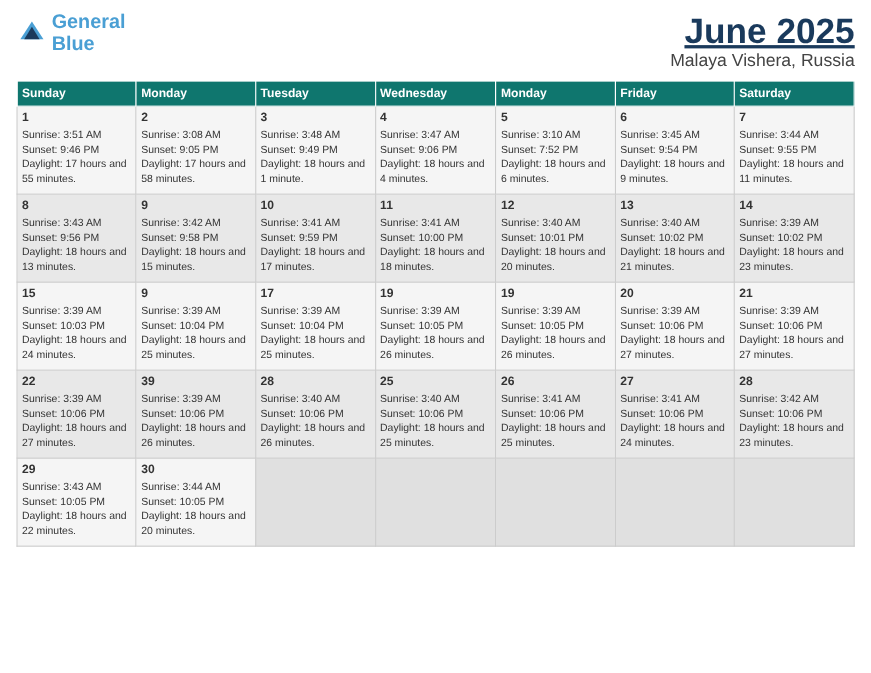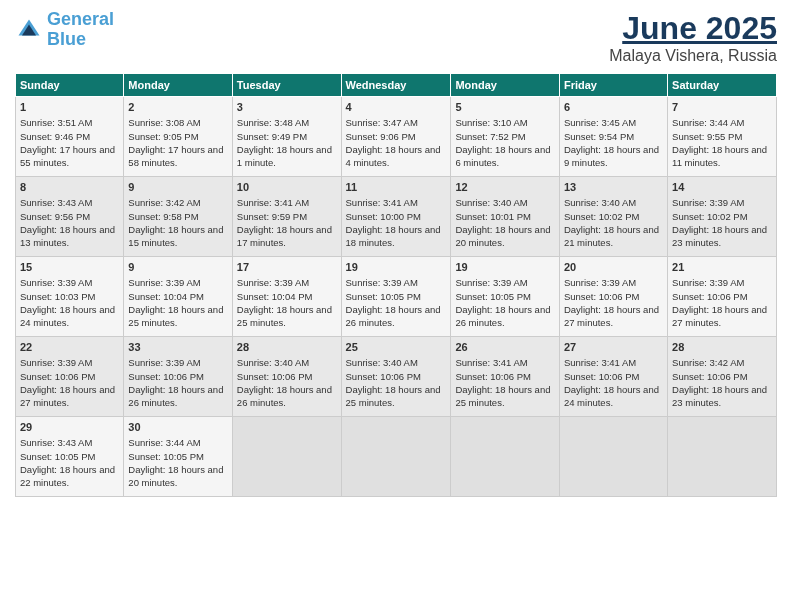--- a/index.html
+++ b/index.html
@@ -147,21 +147,21 @@
           <td><span class="day-num">15</span><span>Sunrise: 3:39 AM</span><br><span>Sunset: 10:03 PM</span><br><span>Daylight: 18 hours and 24 minutes.</span></td>
           <td><span class="day-num">9</span><span>Sunrise: 3:39 AM</span><br><span>Sunset: 10:04 PM</span><br><span>Daylight: 18 hours and 25 minutes.</span></td>
           <td><span class="day-num">17</span><span>Sunrise: 3:39 AM</span><br><span>Sunset: 10:04 PM</span><br><span>Daylight: 18 hours and 25 minutes.</span></td>
           <td><span class="day-num">19</span><span>Sunrise: 3:39 AM</span><br><span>Sunset: 10:05 PM</span><br><span>Daylight: 18 hours and 26 minutes.</span></td>
           <td><span class="day-num">19</span><span>Sunrise: 3:39 AM</span><br><span>Sunset: 10:05 PM</span><br><span>Daylight: 18 hours and 26 minutes.</span></td>
           <td><span class="day-num">20</span><span>Sunrise: 3:39 AM</span><br><span>Sunset: 10:06 PM</span><br><span>Daylight: 18 hours and 27 minutes.</span></td>
           <td><span class="day-num">21</span><span>Sunrise: 3:39 AM</span><br><span>Sunset: 10:06 PM</span><br><span>Daylight: 18 hours and 27 minutes.</span></td>
         </tr>
         <tr>
           <td><span class="day-num">22</span><span>Sunrise: 3:39 AM</span><br><span>Sunset: 10:06 PM</span><br><span>Daylight: 18 hours and 27 minutes.</span></td>
-          <td><span class="day-num">33</span><span>Sunrise: 3:39 AM</span><br><span>Sunset: 10:06 PM</span><br><span>Daylight: 18 hours and 26 minutes.</span></td>
+          <td><span class="day-num">39</span><span>Sunrise: 3:39 AM</span><br><span>Sunset: 10:06 PM</span><br><span>Daylight: 18 hours and 26 minutes.</span></td>
           <td><span class="day-num">28</span><span>Sunrise: 3:40 AM</span><br><span>Sunset: 10:06 PM</span><br><span>Daylight: 18 hours and 26 minutes.</span></td>
           <td><span class="day-num">25</span><span>Sunrise: 3:40 AM</span><br><span>Sunset: 10:06 PM</span><br><span>Daylight: 18 hours and 25 minutes.</span></td>
           <td><span class="day-num">26</span><span>Sunrise: 3:41 AM</span><br><span>Sunset: 10:06 PM</span><br><span>Daylight: 18 hours and 25 minutes.</span></td>
           <td><span class="day-num">27</span><span>Sunrise: 3:41 AM</span><br><span>Sunset: 10:06 PM</span><br><span>Daylight: 18 hours and 24 minutes.</span></td>
           <td><span class="day-num">28</span><span>Sunrise: 3:42 AM</span><br><span>Sunset: 10:06 PM</span><br><span>Daylight: 18 hours and 23 minutes.</span></td>
         </tr>
         <tr>
           <td><span class="day-num">29</span><span>Sunrise: 3:43 AM</span><br><span>Sunset: 10:05 PM</span><br><span>Daylight: 18 hours and 22 minutes.</span></td>
           <td><span class="day-num">30</span><span>Sunrise: 3:44 AM</span><br><span>Sunset: 10:05 PM</span><br><span>Daylight: 18 hours and 20 minutes.</span></td>
           <td class="empty"></td>

